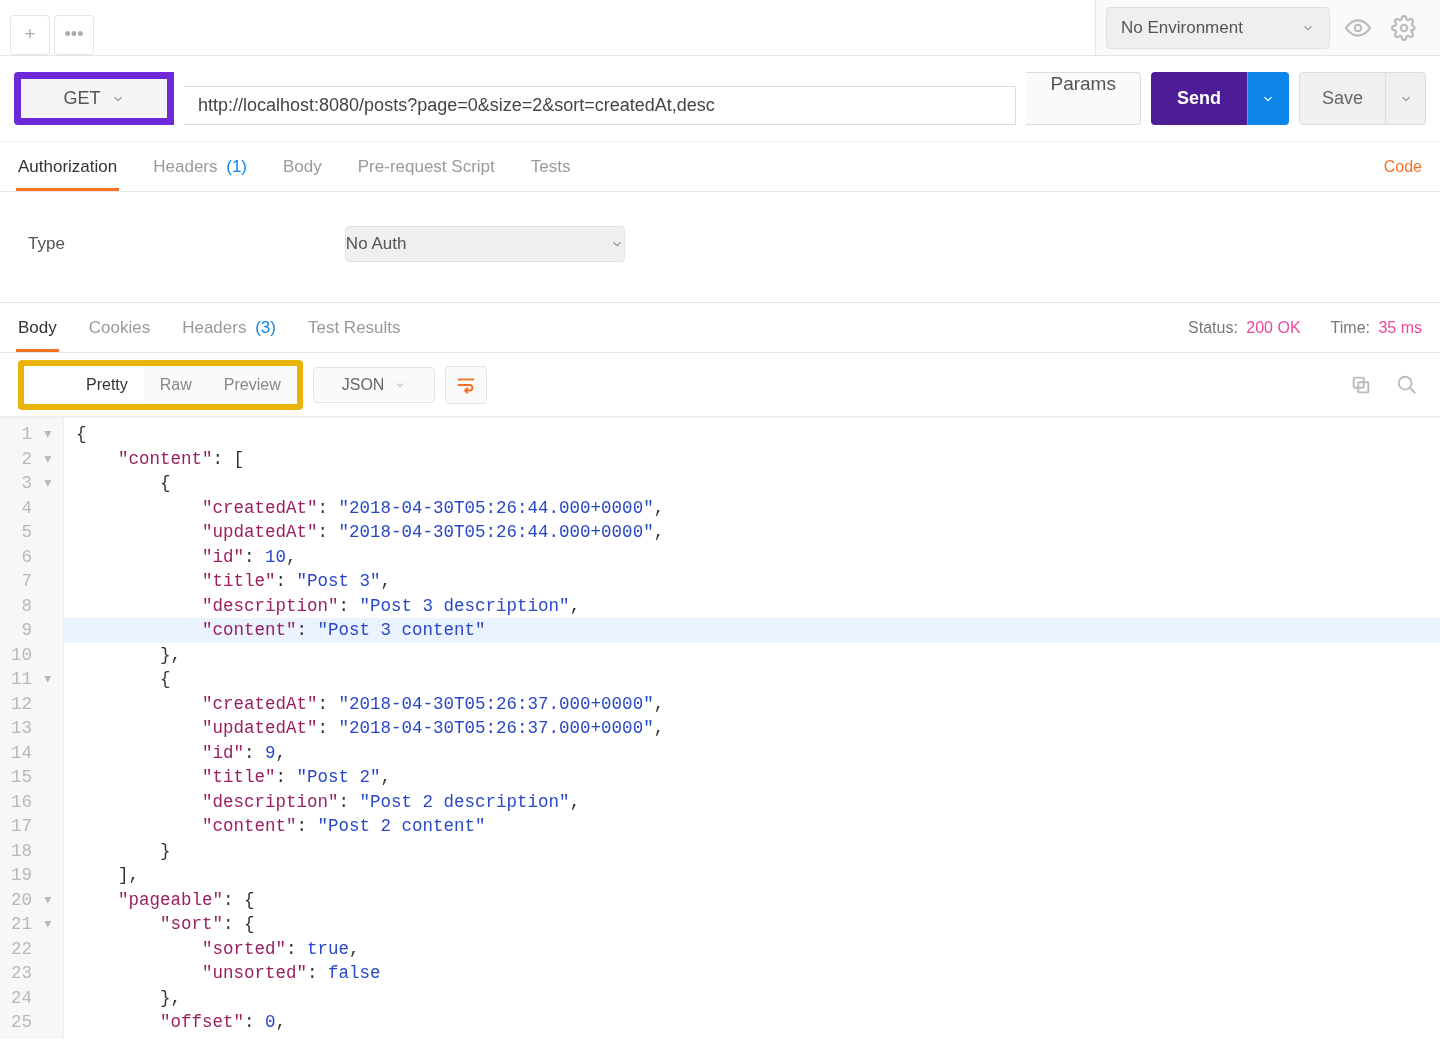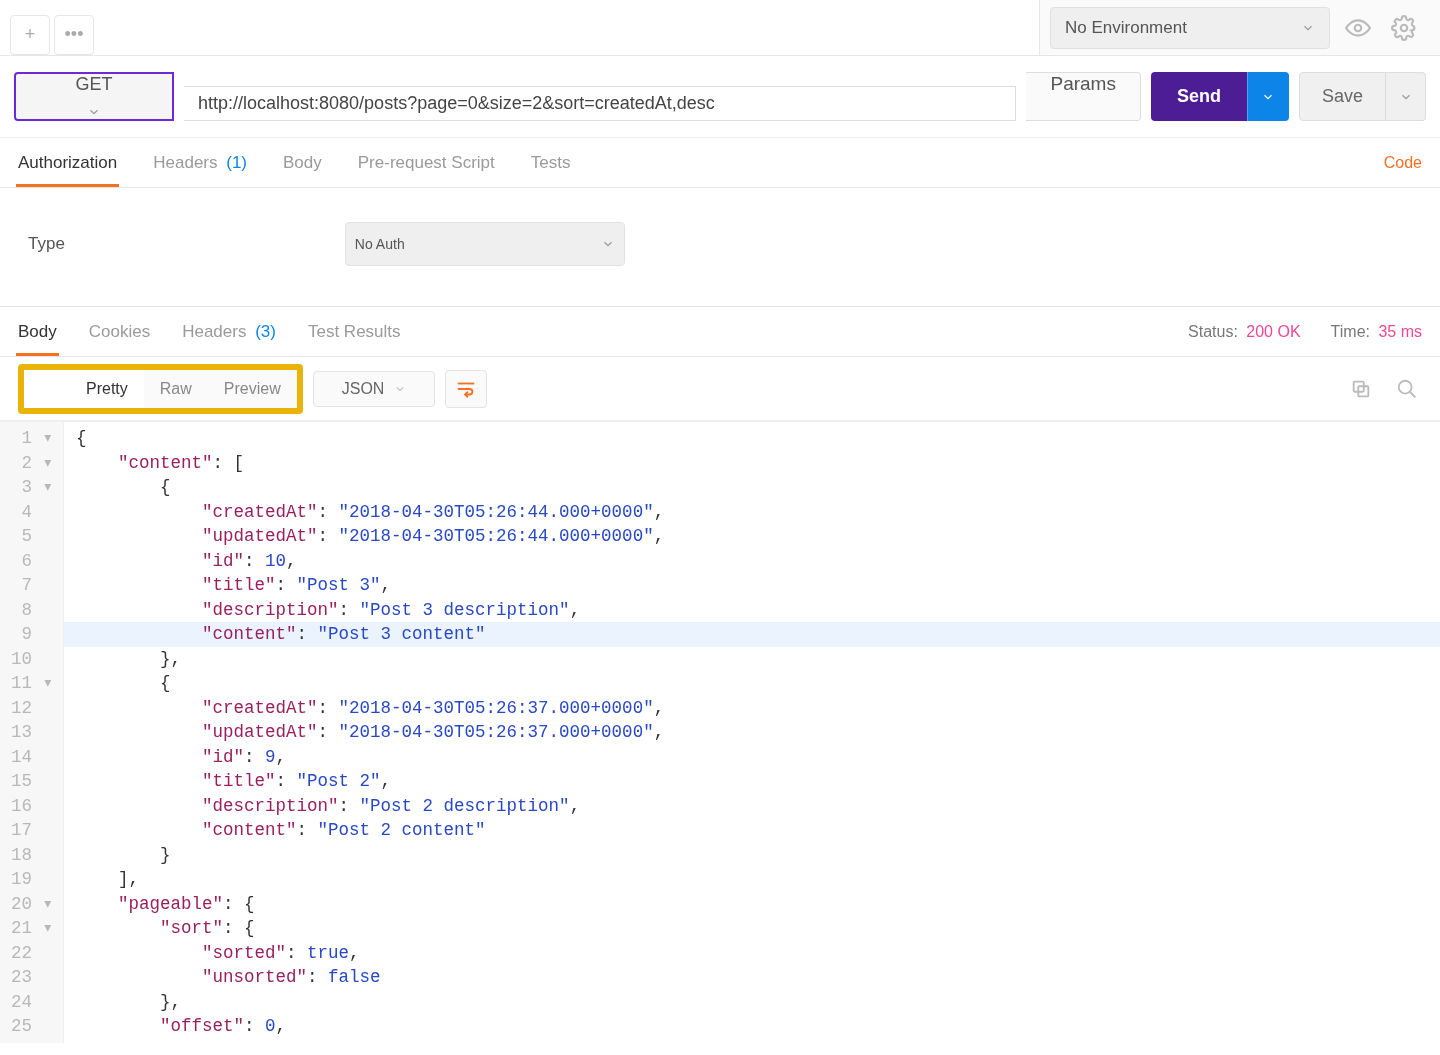--- a/index.html
+++ b/index.html
@@ -58,21 +58,21 @@
   .env-area {
     display: flex;
     align-items: center;
     gap: 10px;
     padding: 0 18px 0 10px;
     border-left: 1px solid #e6e6e6;
     background: #fafafa;
   }
   .env-select {
     display: flex; align-items: center; justify-content: space-between;
-    width: 280px; height: 42px;
+    width: 224px; height: 42px;
     padding: 0 14px;
     border: 1px solid #e0e0e0;
     border-radius: 4px;
     background: #efefef;
     color: #555;
     font-size: 17px;
   }
   .env-btn {
     width: 36px; height: 36px;
     display:flex;align-items:center;justify-content:center;
@@ -83,28 +83,28 @@
   .request-row {
     display:flex; align-items:stretch;
     padding: 16px 14px;
     gap: 10px;
     border-bottom: 1px solid #eee;
   }
   .method-select {
     display:flex;align-items:center;justify-content:center;
     gap:10px;
     width:160px;
-    border:2px solid #6d28d9;border-radius:4px 0 0 4px;
+    border:7px solid #6d28d9;border-radius:4px 0 0 4px;
     background:#f5f5f5;
-    font-size:18px;color:#555;flex-direction:column;
+    font-size:18px;color:#555;
   }
   .url-input {
     flex:1;
     border:1px solid #ddd; border-left:none;
-    padding:0 14px;
+    padding:8px 14px;
     font-size:18px;
     color:#444;
     background:#fff;
     margin-top:14px;
   }
   .params-btn {
     display:flex;align-items:flex-start;justify-content:center;
     padding:0 24px;
     border:1px solid #ddd;border-left:none;border-radius:0 4px 4px 0;
     background:#fafafa;
@@ -157,23 +157,23 @@
 
   
   .auth-panel{
     padding:34px 18px 40px 28px;
     border-bottom:1px solid #e6e6e6;
     display:flex;align-items:center;gap:280px;
     font-size:17px;color:#555;
   }
   .auth-select{
     display:flex;align-items:center;justify-content:space-between;
-    width:280px;height:44px;padding:0 9px;
+    width:280px;height:36px;padding:0 0;
     background:#efefef;border:1px solid #e2e2e2;border-radius:4px;
-    color:#555;font-size:14px;
+    color:#555;font-size:17px;
   }
 
   
   .resp-tabs{
     display:flex;align-items:center;
     padding:0 18px;height:50px;
     border-bottom:1px solid #e6e6e6;
     gap:32px;font-size:17px;color:#9a9a9a;
   }
   .resp-tabs .rt-active{color:#333;position:relative;}

